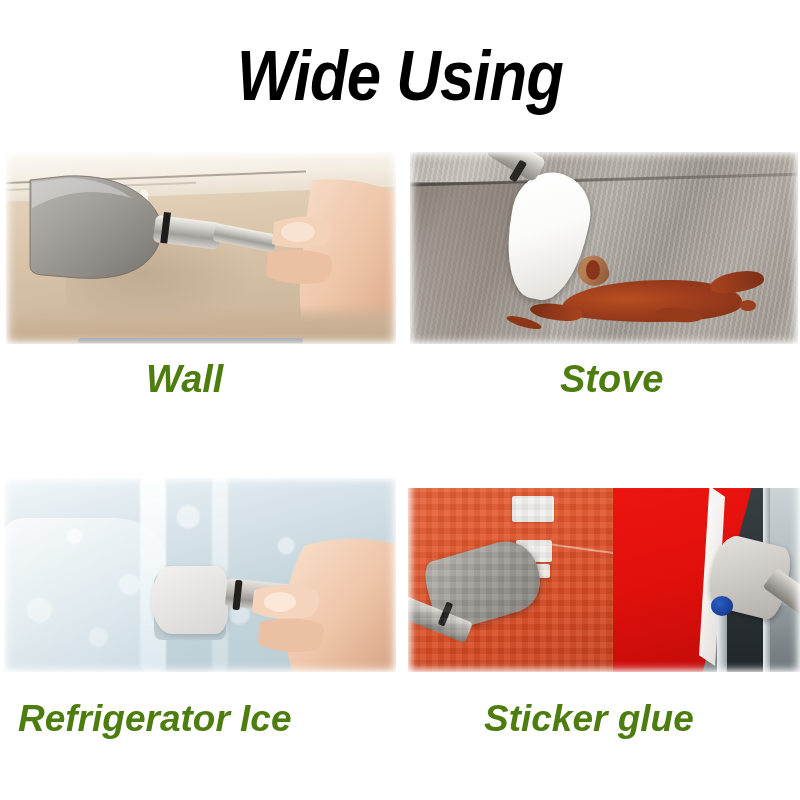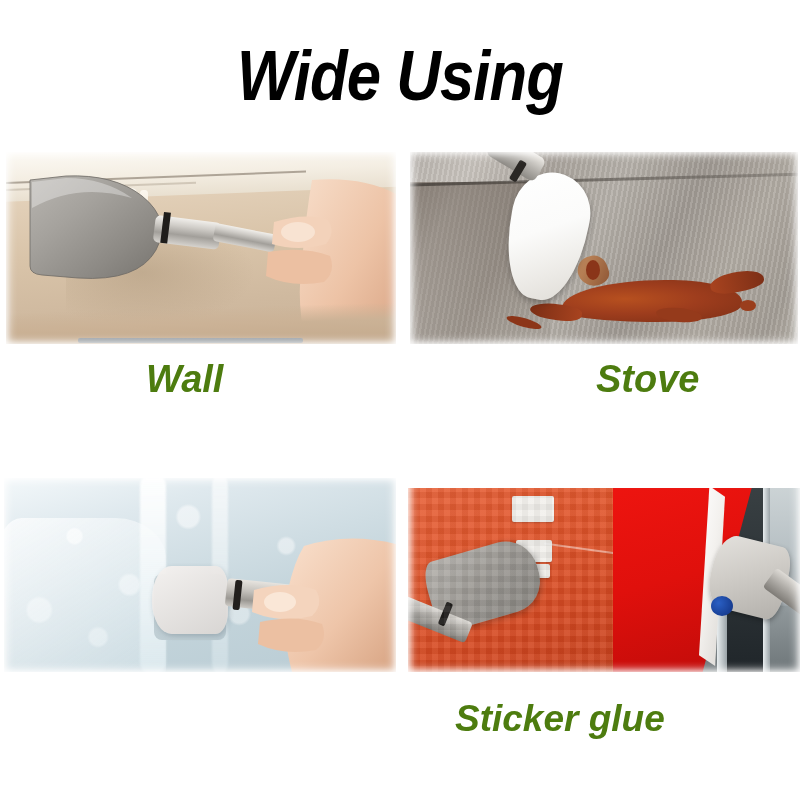--- a/index.html
+++ b/index.html
@@ -414,21 +414,21 @@
       <div class="spill tail4"></div>
       <div class="spill drop2"></div>
 
       <div class="stove-blade"></div>
       <div class="stove-handle"></div>
       <div class="stove-ferrule"></div>
 
       <div class="feather"></div>
     </div>
   </div>
-  <div class="caption" style="left:560px; top:358px;margin-left:36px;">Stove</div>
+  <div class="caption" style="left:560px; top:358px;">Stove</div>
 
   <div class="panel" id="panel-ice">
     <div class="photo">
       <div class="ice-bg"></div>
       <div class="frost-block"></div>
       <div class="ice-column"></div>
       <div class="ice-column b"></div>
       <div class="ice-scraped"></div>
       <div class="ice-blade"></div>
       <div class="ice-handle"></div>
@@ -446,20 +446,21 @@
         <path d="M 300 68 Q 344 54 392 66 L 392 194 L 288 194
                  Q 276 150 284 112 Q 290 84 300 68 Z" fill="url(#skinGrad2)"></path>
         <path d="M 250 112 Q 286 102 312 112 Q 320 126 308 138 Q 276 146 248 134 Z" fill="#f4d4bd"></path>
         <ellipse cx="276" cy="124" rx="16" ry="10" fill="#fae7d7"></ellipse>
         <path d="M 256 144 Q 292 136 318 146 Q 324 162 312 172 Q 280 178 254 166 Z" fill="#ecc0a2"></path>
       </svg>
 
       <div class="feather"></div>
     </div>
   </div>
+  <div class="caption small" style="left:18px; top:698px;">Refrigerator Ice</div>
 
   <div class="panel" id="panel-sticker">
     <div class="photo">
 
       <div class="stk-left">
         <div class="residue r1"></div>
         <div class="residue r2"></div>
         <div class="residue r3"></div>
         <div class="scratch"></div>
         <div class="stk-blade"></div>
@@ -476,15 +477,15 @@
         <div class="film-peel"></div>
         <div class="stk-blade2"></div>
         <div class="stk-handle2"></div>
         <div class="blue-dot"></div>
       </div>
 
       <div class="stk-top-white"></div>
       <div class="feather"></div>
     </div>
   </div>
-  <div class="caption small" style="left:455px; top:698px;font-style:italic;">Sticker glue</div>
+  <div class="caption small" style="left:484px; top:698px;font-style:italic;">Sticker glue</div>
 
 </div>
 
 </body></html>

